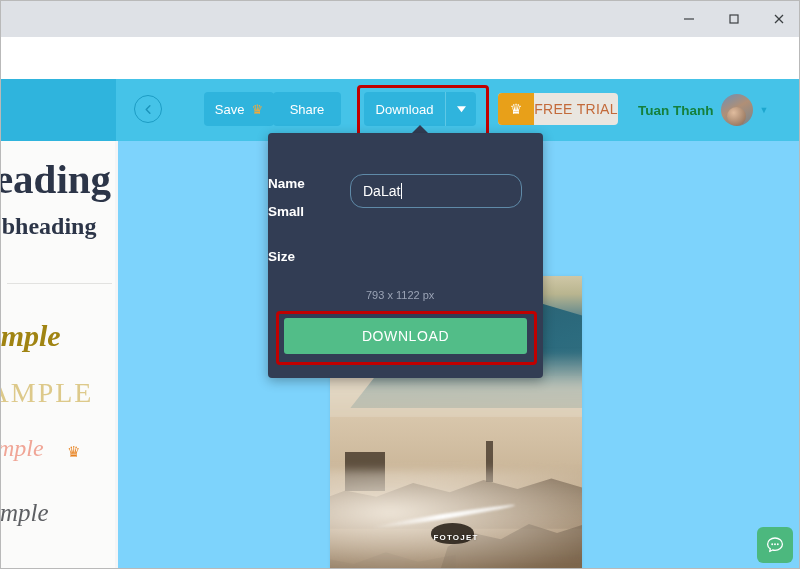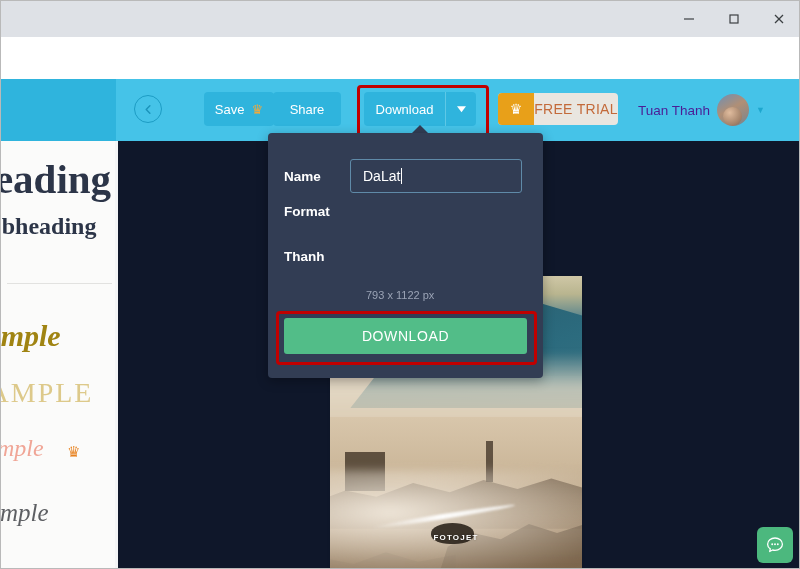--- a/index.html
+++ b/index.html
@@ -209,23 +209,24 @@
 
   .user {
     position: absolute;
     left: 637px; top: 92px;
     height: 34px;
     display: flex;
     align-items: center;
     gap: 7px;
   }
   .user-name {
-    color: #4c1d95;
+    color: #15803d;
     font-size: 13.5px;
     white-space: nowrap;
+    font-weight: bold;
   }
   .user-avatar {
     width: 32px; height: 32px;
     border-radius: 50%;
     overflow: hidden;
     background: linear-gradient(150deg,#6d8fb5 0%,#b08f76 45%,#74848f 100%);
     position: relative;
   }
   .user-avatar::after{
     content:"";
@@ -314,21 +315,21 @@
     left: 114px; top: 62px;
     width: 3px; height: 429px;
     background: #f4f5f6;
   }
 
   
   .canvas {
     position: absolute;
     left: 117px; top: 62px;
     width: 683px; height: 429px;
-    background: #0f172a;
+    background: #7dd3fc;
   }
   .photo {
     position: absolute;
     left: 212px; top: 135px;
     width: 252px; height: 294px;
     overflow: hidden;
     background: #d8cdbb;
     box-shadow: 0 0 3px rgba(0,0,0,.08);
   }
   .photo .sky {
@@ -427,39 +428,39 @@
   }
   .row {
     position: absolute;
     left: 0;
     width: 275px;
     display: flex;
     align-items: center;
   }
   .row-label {
     width: 82px;
-    padding-left: 16px;
     box-sizing: border-box;
     color: #ffffff;
     font-size: 13.5px;
     font-weight: bold;
   }
   .field {
     width: 172px;
     height: 34px;
     box-sizing: border-box;
     border: 1px solid #4b5873;
-    border-radius: 3px;
+    border-radius: 13px;
     background: transparent;
     color: #ffffff;
     font-size: 14px;
     display: flex;
     align-items: center;
     padding: 0 12px;
     position: relative;
+    margin-top: 15px;
   }
   .field.focused { border-color: #5f8aa8; }
   .caret-bar {
     display: inline-block;
     width: 1px; height: 16px;
     background: #ffffff;
     margin-left: 1px;
   }
   .field .chev {
     position: absolute;
@@ -662,25 +663,25 @@
 
     <div class="row row-name">
       <span class="row-label">Name</span>
       <span class="field focused">
         <span>DaLat</span>
           <i class="caret-bar"></i>
       </span>
     </div>
 
     <div class="row row-format">
-      <span class="row-label">Format</span>
+      <span class="row-label">Small</span>
     </div>
 
     <div class="row row-size">
-      <span class="row-label">Thanh</span>
+      <span class="row-label">Size</span>
     </div>
 
     <div class="dims">793 x 1122 px</div>
 
     <div class="dlbtn">
       <span>DOWNLOAD</span>
     </div>
   </div>
   <div class="redbox redbox-dlbtn"></div>
 

